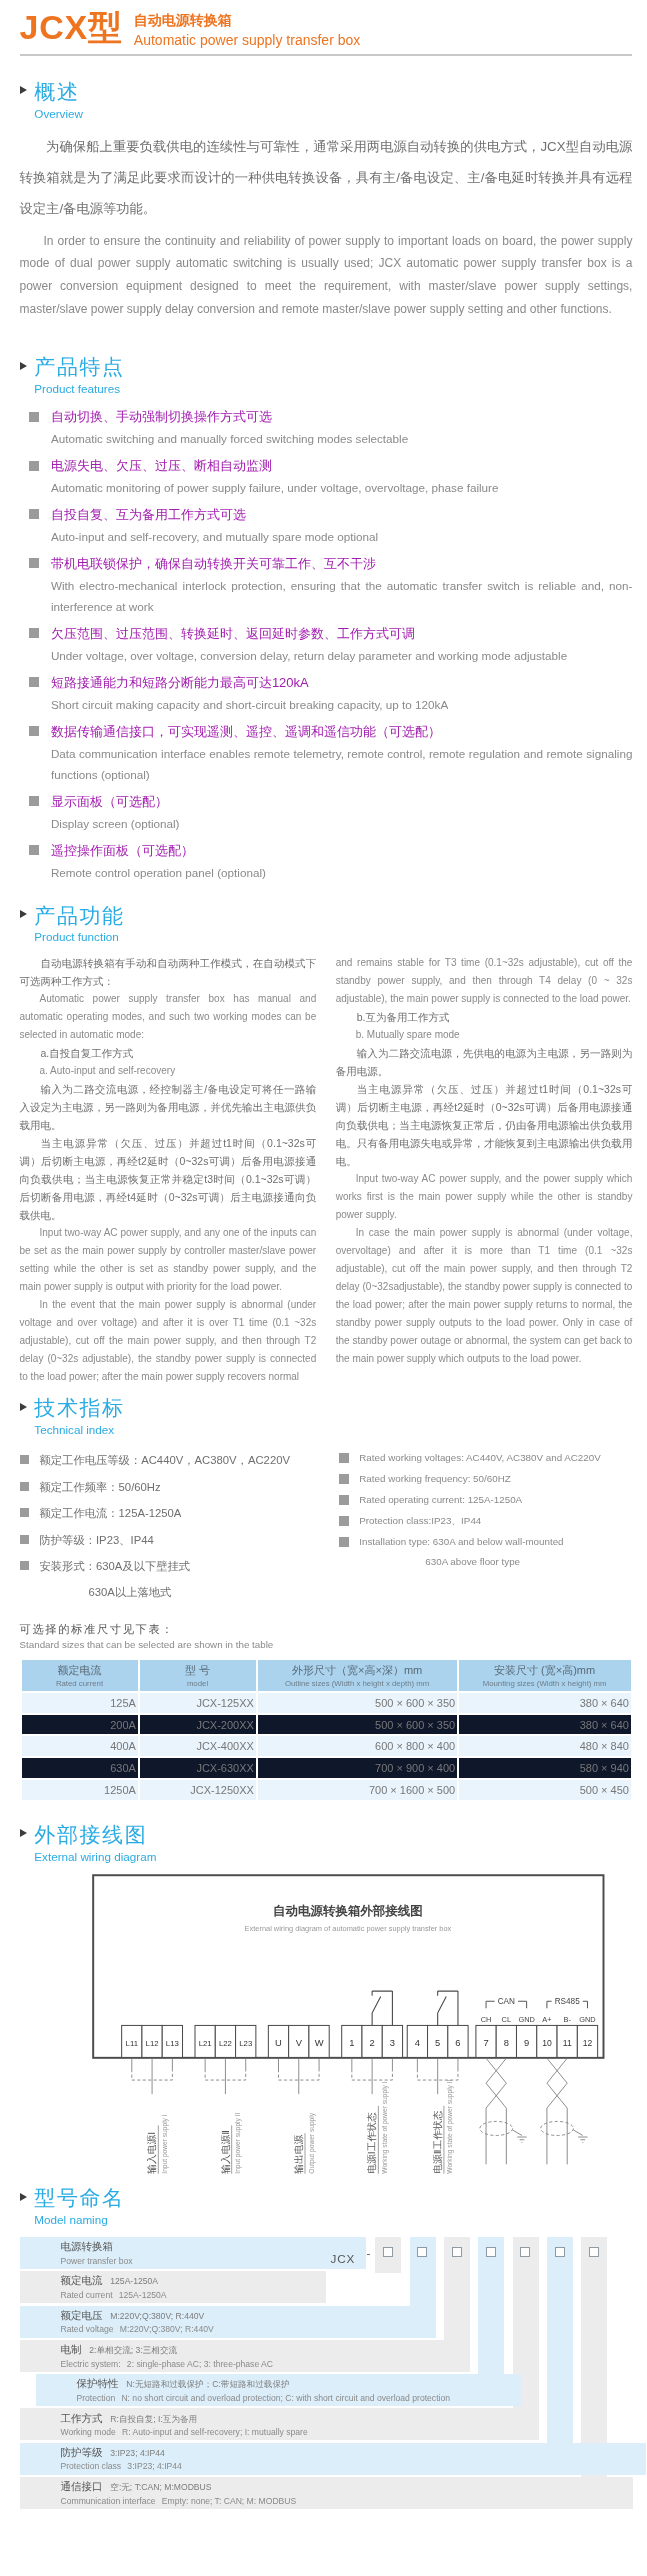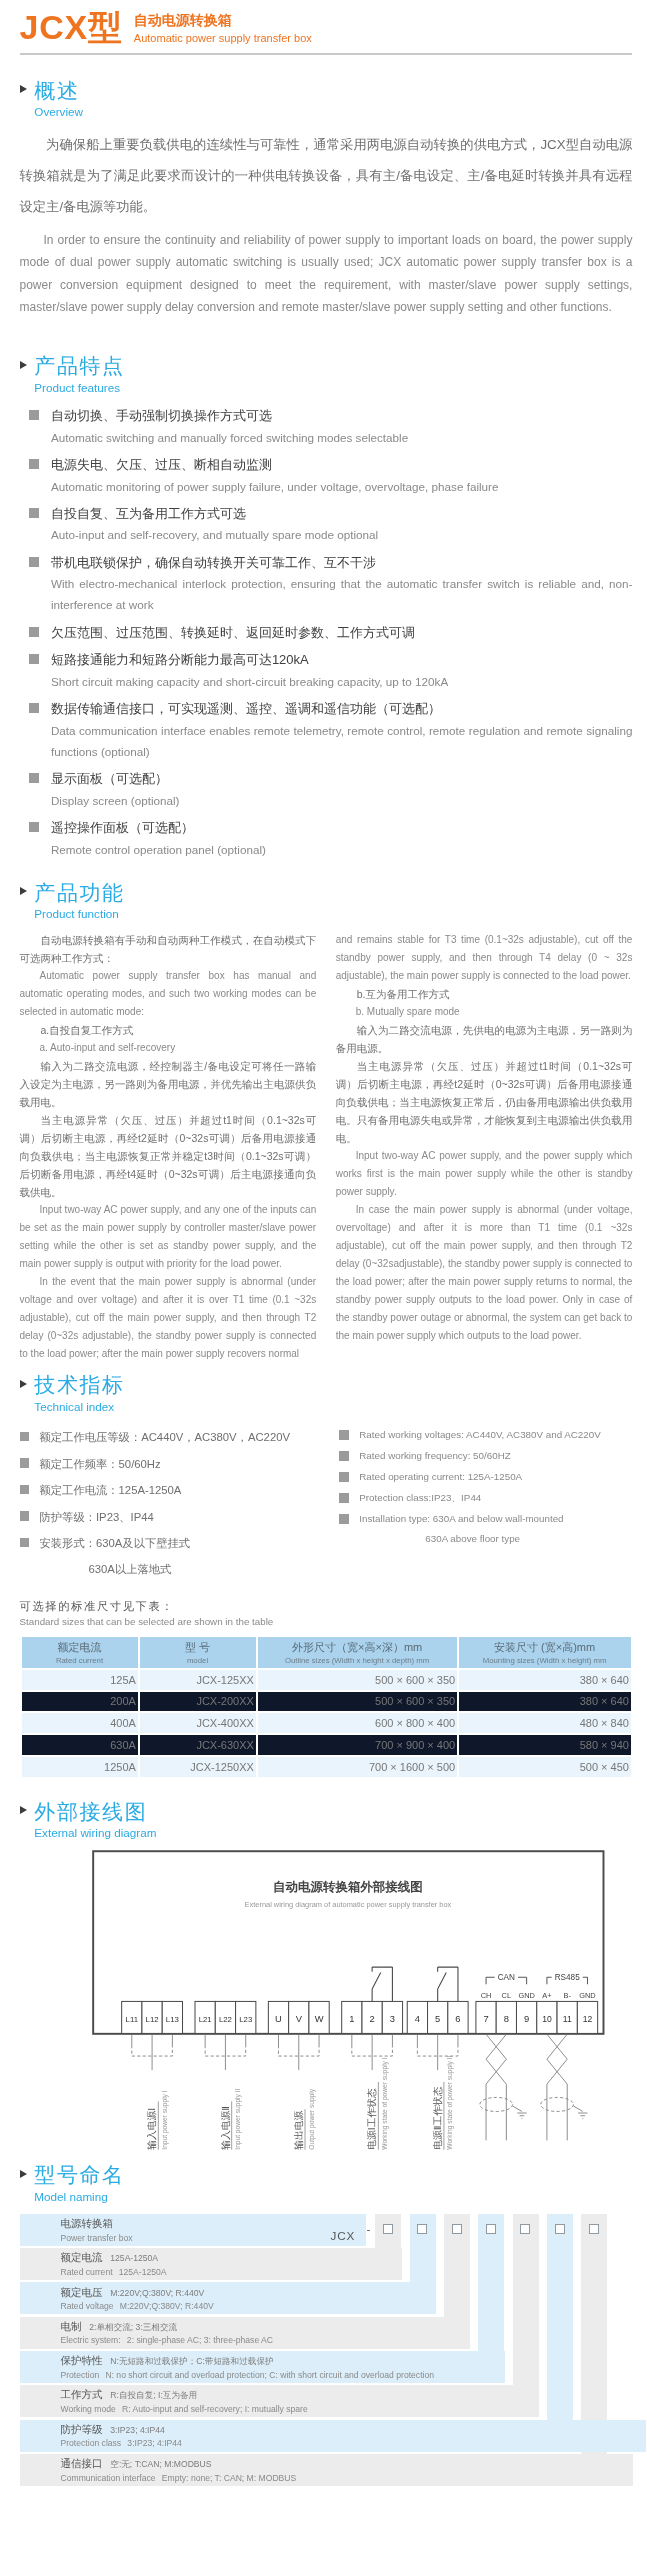--- a/index.html
+++ b/index.html
@@ -5,41 +5,41 @@
   * { margin:0; padding:0; box-sizing:border-box; }
   body { background:#ffffff; font-family:"Liberation Sans", sans-serif; }
   .page { position:relative; width:648px; height:2576px; margin:0 auto; background:#fff;
           padding:0 15.6px 0 19.5px; overflow:hidden; }
 
   
   .header { display:flex; align-items:flex-start; gap:11px; padding-top:9.4px; }
   .brand { font-size:34px; font-weight:bold; color:#ee7420; letter-spacing:0.8px; line-height:1.1; }
   .brand-sub { padding-top:3.1px; }
   .brand-zh { font-size:14px; font-weight:bold; color:#ee7420; }
-  .brand-en { font-size:11px; color:#ee7420; margin-top:1.6px; }
+  .brand-en { font-size:14px; color:#ee7420; margin-top:1.6px; }
   .rule { height:1.6px; background:#c9c9c9; margin-top:6.2px; }
 
   
   .sec-head { display:flex; gap:7.8px; margin-bottom:11px; }
   .tri { width:0; height:0; border-left:7px solid #3c3c3c; border-top:4.7px solid transparent;
          border-bottom:4.7px solid transparent; margin-top:8.6px; flex:none; }
   .h-zh { font-size:21px; color:#2aabe3; letter-spacing:1.6px; }
   .h-en { font-size:11.7px; color:#2aabe3; margin-top:0.8px; }
 
   
   .sec-overview { margin-top:22px; }
   .p-zh { font-size:13.3px; color:#6f6f6f; line-height:31px; text-align:justify; text-indent:2em; margin-top:3.1px; }
   .p-en { font-size:12px; color:#8a8a8a; line-height:22.6px; text-align:justify; text-indent:2em; margin-top:6.2px; }
 
   
   .sec-features { margin-top:33px; }
   .feat-list { list-style:none; margin-left:9.4px; }
   .feat { position:relative; padding-left:22px; margin-bottom:6.2px; }
   .sq { position:absolute; left:0; top:5.5px; width:10px; height:10px; background:#9b9b9b; }
-  .fzh { font-size:13px; color:#404040; line-height:21px; }
+  .fzh { font-size:13px; color:#a21caf; line-height:21px; }
   .fen { font-size:11.7px; color:#8a8a8a; line-height:21px; text-align:justify; margin-top:0.8px; }
 
   
   .sec-function { margin-top:19px; }
   .cols { display:flex; gap:19.5px; }
   .col { width:297px; }
   .fp-zh { font-size:10.5px; color:#6f6f6f; line-height:18px; text-align:justify; text-indent:2em; }
   .fp-en { font-size:10px; color:#8a8a8a; line-height:18px; text-align:justify; text-indent:2em; }
 
   
@@ -140,20 +140,21 @@
           <div class="fen">Auto-input and self-recovery, and mutually spare mode optional</div>
         </li>
       <li class="feat">
           <span class="sq"></span>
           <div class="fzh">带机电联锁保护，确保自动转换开关可靠工作、互不干涉</div>
           <div class="fen">With electro-mechanical interlock protection, ensuring that the automatic transfer switch is reliable and, non-interference at work</div>
         </li>
       <li class="feat">
           <span class="sq"></span>
           <div class="fzh">欠压范围、过压范围、转换延时、返回延时参数、工作方式可调</div>
+          <div class="fen">Under voltage, over voltage, conversion delay, return delay parameter and working mode adjustable</div>
         </li>
       <li class="feat">
           <span class="sq"></span>
           <div class="fzh">短路接通能力和短路分断能力最高可达120kA</div>
           <div class="fen">Short circuit making capacity and short-circuit breaking capacity, up to 120kA</div>
         </li>
       <li class="feat">
           <span class="sq"></span>
           <div class="fzh">数据传输通信接口，可实现遥测、遥控、遥调和遥信功能（可选配）</div>
           <div class="fen">Data communication interface enables remote telemetry, remote control, remote regulation and remote signaling functions (optional)</div>
@@ -460,33 +461,33 @@
       <div class="code-box" style="left:432px;"></div>
       <div class="code-box" style="left:466px;"></div>
       <div class="code-box" style="left:500px;"></div>
       <div class="code-box" style="left:535px;"></div>
       <div class="code-box" style="left:569px;"></div>
 
       <div class="lrow bg-blue" style="width:346px;">
         <div class="l1"><span>电源转换箱</span></div>
         <div class="l2"><span>Power transfer box</span></div>
       </div>
-      <div class="lrow bg-gray" style="width:382px;">
+      <div class="lrow bg-gray" style="width:306px;">
         <div class="l1"><span>额定电流</span><span class="desc">125A-1250A</span></div>
         <div class="l2"><span>Rated current</span><span class="desc">125A-1250A</span></div>
       </div>
       <div class="lrow bg-blue" style="width:416px;">
         <div class="l1"><span>额定电压</span><span class="desc">M:220V;Q:380V; R:440V</span></div>
         <div class="l2"><span>Rated voltage</span><span class="desc">M:220V;Q:380V; R:440V</span></div>
       </div>
       <div class="lrow bg-gray" style="width:450px;">
         <div class="l1"><span>电制</span><span class="desc">2:单相交流; 3:三相交流</span></div>
         <div class="l2"><span>Electric system:</span><span class="desc">2: single-phase AC; 3: three-phase AC</span></div>
       </div>
-      <div class="lrow bg-blue" style="width:485px;">
+      <div class="lrow bg-blue" style="width:485px;margin-left:16px;">
         <div class="l1"><span>保护特性</span><span class="desc">N:无短路和过载保护；C:带短路和过载保护</span></div>
         <div class="l2"><span>Protection</span><span class="desc">N: no short circuit and overload protection; C: with short circuit and overload protection</span></div>
       </div>
       <div class="lrow bg-gray" style="width:519px;">
         <div class="l1"><span>工作方式</span><span class="desc">R:自投自复; I:互为备用</span></div>
         <div class="l2"><span>Working mode</span><span class="desc">R: Auto-input and self-recovery; I: mutually spare</span></div>
       </div>
       <div class="lrow bg-blue" style="width:626px;">
         <div class="l1"><span>防护等级</span><span class="desc">3:IP23; 4:IP44</span></div>
         <div class="l2"><span>Protection class</span><span class="desc">3:IP23; 4:IP44</span></div>

